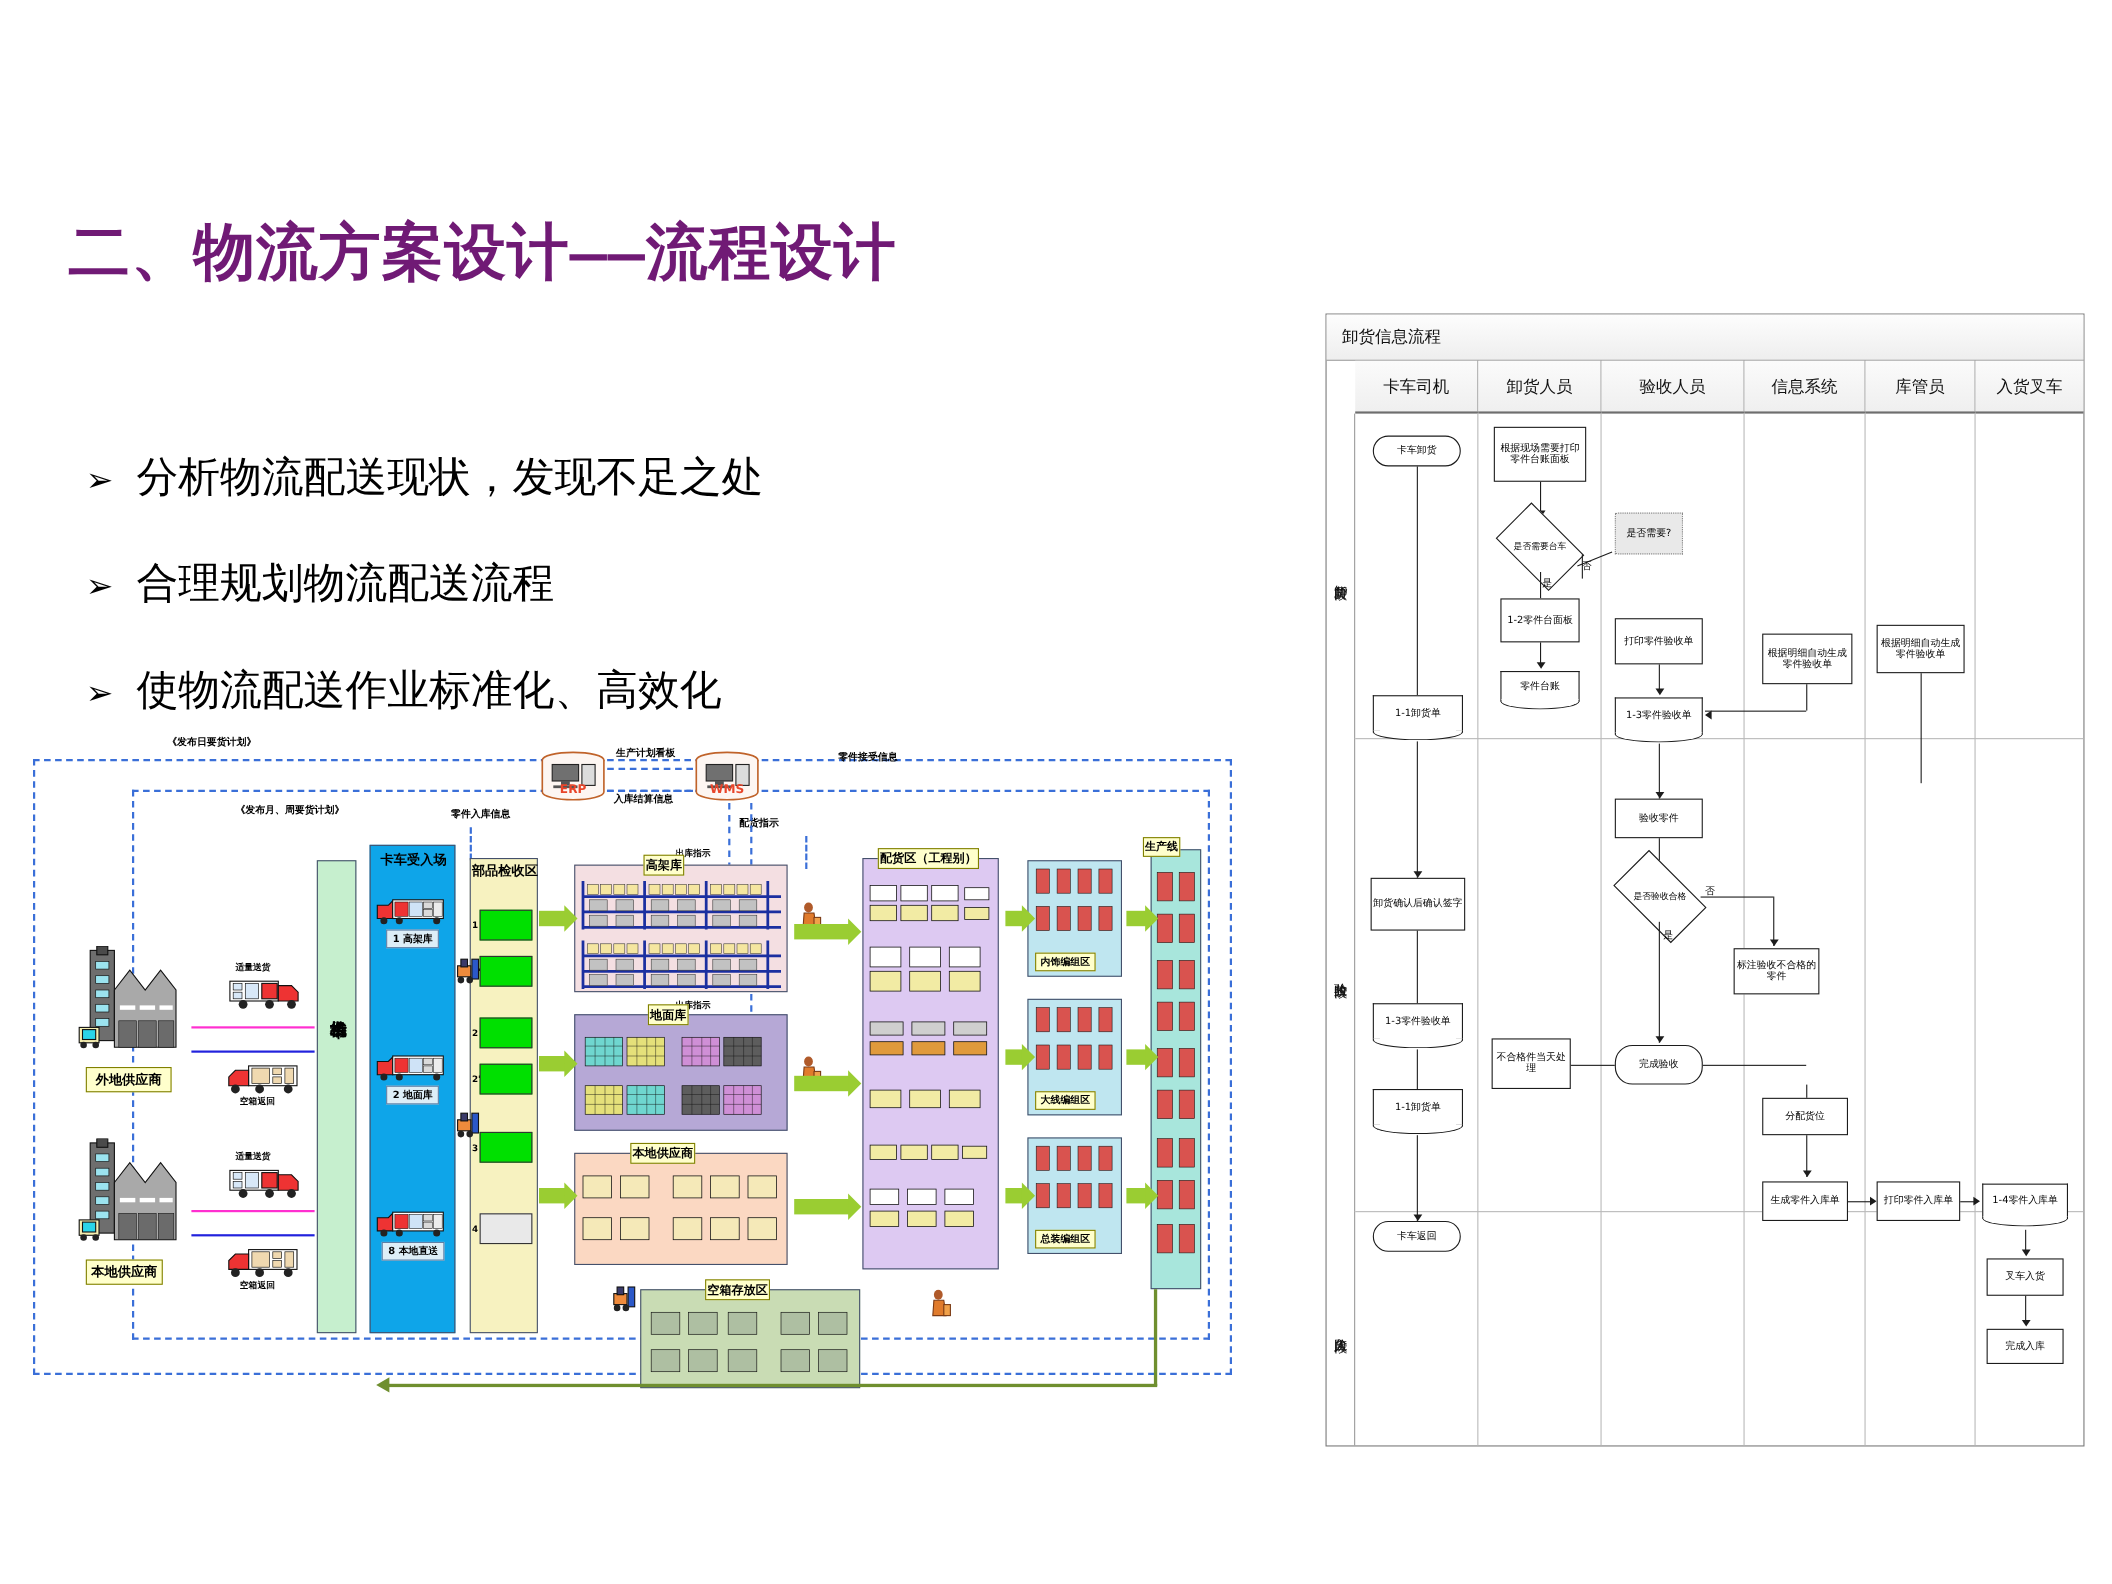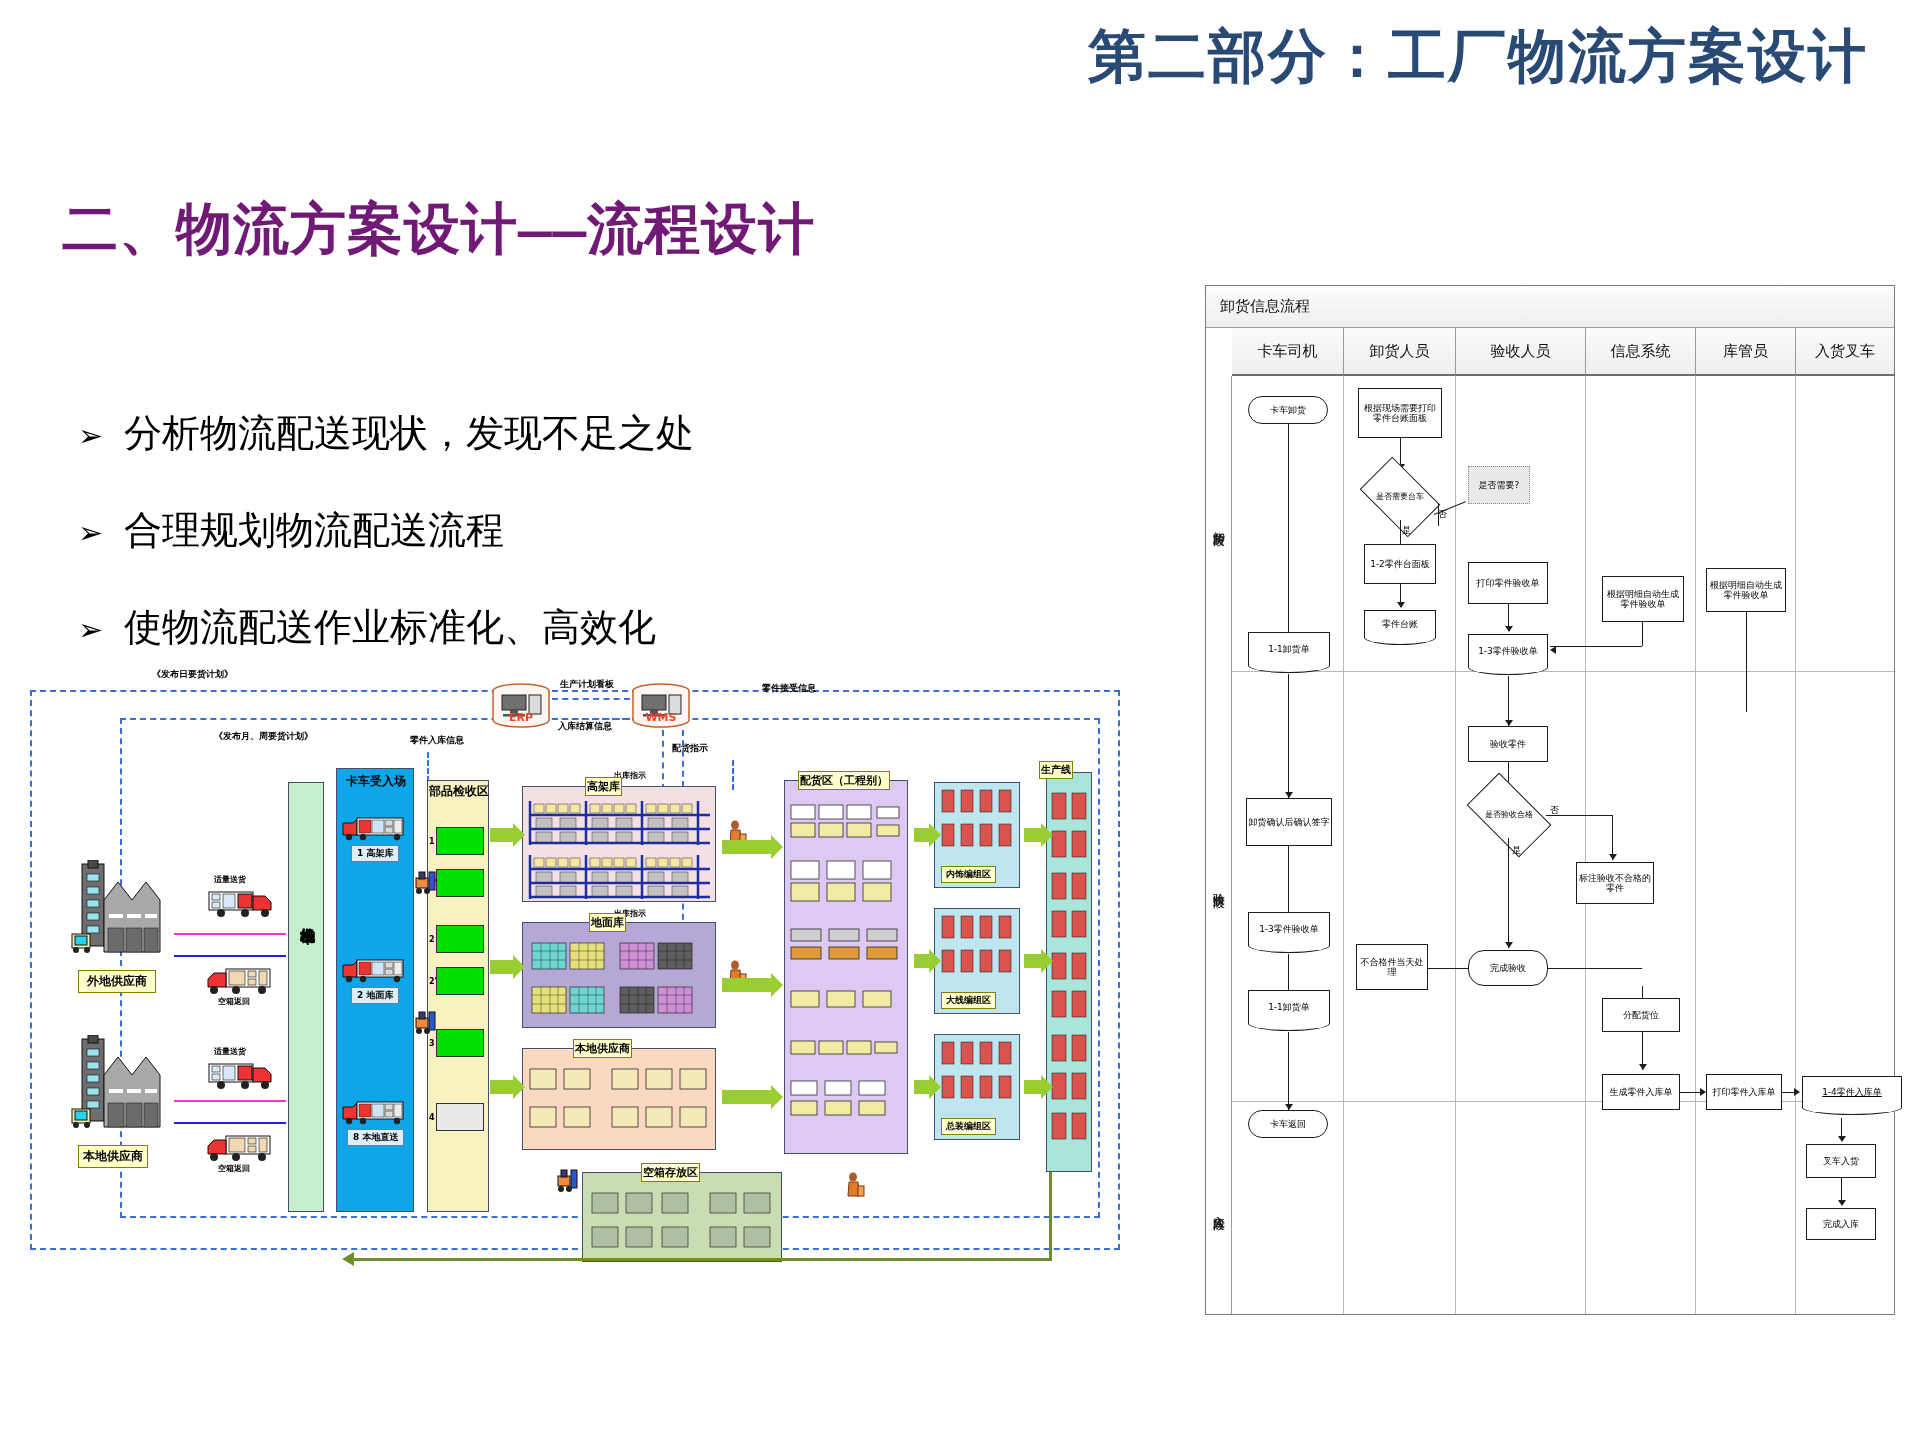--- a/index.html
+++ b/index.html
@@ -124,21 +124,20 @@
   .ah-down { border-left:4px solid transparent; border-right:4px solid transparent; border-top:6px solid #1c1c1c; }
   .ah-left { border-top:4px solid transparent; border-bottom:4px solid transparent; border-right:6px solid #1c1c1c; }
   .ah-right{ border-top:4px solid transparent; border-bottom:4px solid transparent; border-left:6px solid #1c1c1c; }
   .yn { position:absolute; font-family:"DejaVu Sans", sans-serif; font-size:9px; color:#000; }
 </style>
 </head>
 <body>
 
 <div id="slide">
 
-  <div class="slide-header">第二部分：工厂物流方案设计</div>
 
   <div class="slide-title">二、物流方案设计——流程设计</div>
 
   <div class="bullets">
     <div class="bullet-row">
       <span class="bullet-mark">➢</span>
       <span class="bullet-text">分析物流配送现状，发现不足之处</span>
     </div>
     <div class="bullet-row">
       <span class="bullet-mark">➢</span>
@@ -829,21 +828,21 @@
     <div class="arrowhead ah-down" style="left:433px; top:778px;"></div>
 
     <div class="node" style="left:396px; top:788px; width:78px; height:36px;">生成零件入库单</div>
     <div class="conn h" style="left:474px; top:806px; width:24px;"></div>
     <div class="arrowhead ah-right" style="left:494px; top:802px;"></div>
 
     <div class="node" style="left:500px; top:788px; width:76px; height:36px;">打印零件入库单</div>
     <div class="conn h" style="left:576px; top:806px; width:16px;"></div>
     <div class="arrowhead ah-right" style="left:588px; top:802px;"></div>
 
-    <div class="node doc" style="left:596px; top:790px; width:100px; height:32px;text-decoration:underline;">1-4零件入库单</div>
+    <div class="node doc" style="left:596px; top:790px; width:78px; height:32px;">1-4零件入库单</div>
     <div class="conn v" style="left:635px; top:832px; height:22px;"></div>
     <div class="arrowhead ah-down" style="left:632px; top:850px;"></div>
     <div class="node" style="left:600px; top:858px; width:70px; height:34px;">叉车入货</div>
     <div class="conn v" style="left:635px; top:892px; height:26px;"></div>
     <div class="arrowhead ah-down" style="left:632px; top:914px;"></div>
     <div class="node" style="left:600px; top:922px; width:70px; height:32px;">完成入库</div>
 
     <div class="node" style="left:500px; top:282px; width:80px; height:44px;">根据明细自动生成零件验收单</div>
     <div class="conn v" style="left:540px; top:326px; height:100px;"></div>
   </div>

